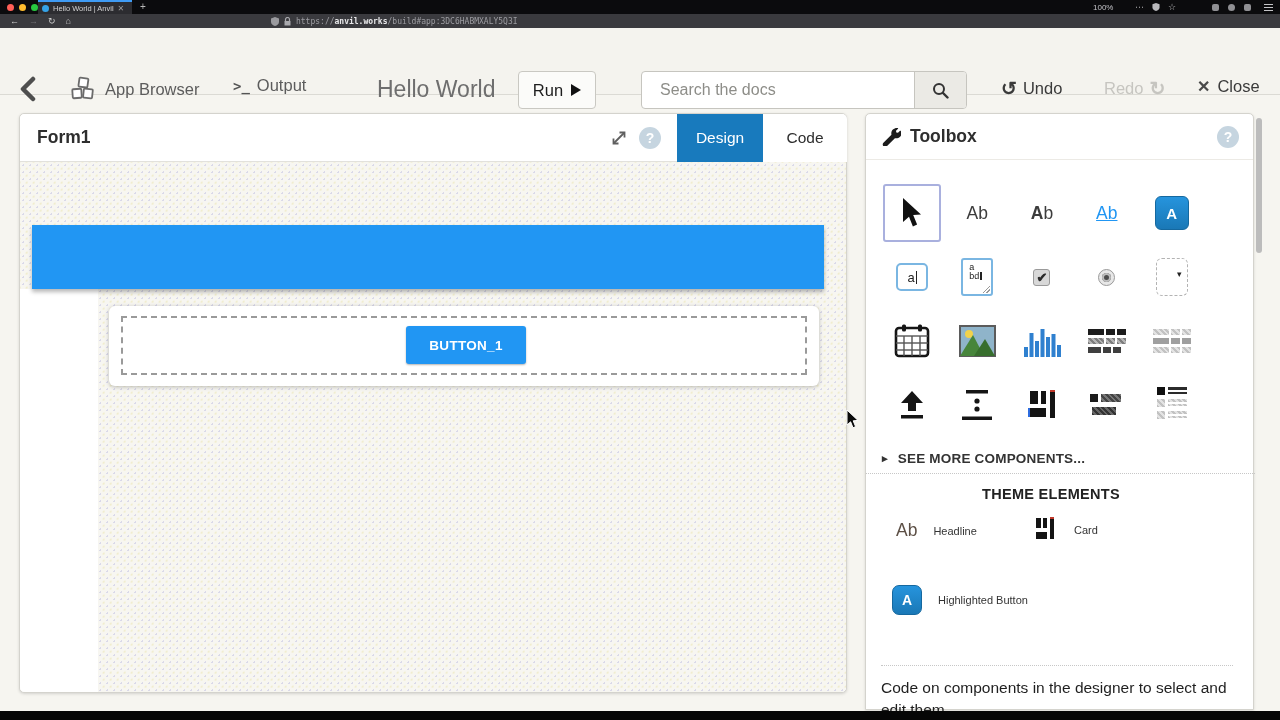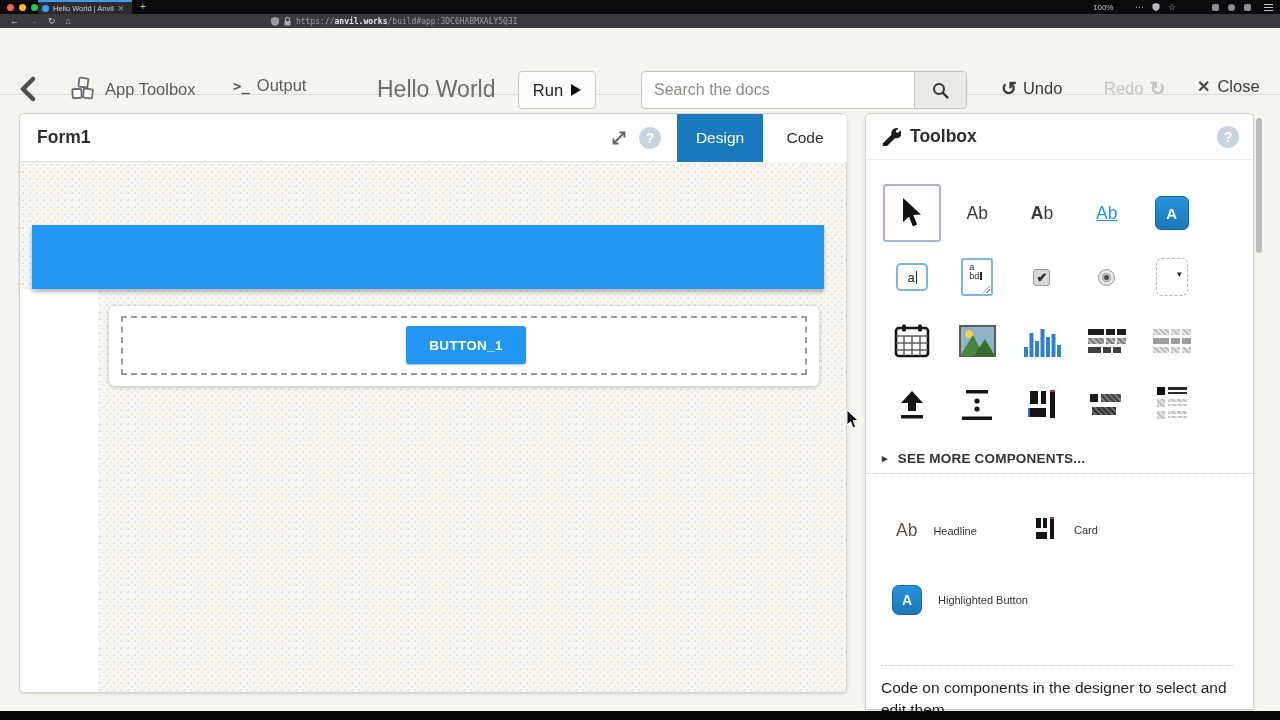--- a/index.html
+++ b/index.html
@@ -46,21 +46,21 @@
                 color:#5c5c5c; font-size:16.5px; }
   .prompt { font-family:"DejaVu Sans Mono", monospace; font-weight:bold; font-size:14px; color:#555; }
   #app-title { position:absolute; left:377px; top:48px; font-size:23px; color:#6e6e6e; }
   #run-btn { position:absolute; left:518px; top:43px; width:78px; height:38px; background:#fbfbf9;
              border:1px solid #c9c8c2; border-radius:4px; display:flex; align-items:center;
              justify-content:center; gap:8px; font-size:16.5px; color:#1d1d1d; cursor:pointer; }
   .play-tri { width:0; height:0; border-left:10px solid #111; border-top:6px solid transparent;
               border-bottom:6px solid transparent; }
   #search-box { position:absolute; left:641px; top:43px; width:326px; height:38px; background:#fff;
                 border:1px solid #c6c5bf; border-radius:4px; display:flex; overflow:hidden; }
-  #search-input { flex:1; border:none; outline:none; padding:0 12px; font-size:16px; color:#333;
+  #search-input { flex:1; border:none; outline:none; padding:0 18px; font-size:16px; color:#333;
                   font-family:"Liberation Sans", sans-serif; background:transparent; }
   #search-input::placeholder { color:#8d8d88; }
   #search-btn { width:52px; background:#ebeae5; border-left:1px solid #c6c5bf; display:flex;
                 align-items:center; justify-content:center; cursor:pointer; }
   #undo-btn { position:absolute; left:1001px; top:49px; display:flex; align-items:center; gap:6px;
               font-size:16.5px; color:#3a3a3a; cursor:pointer; }
   .rot-glyph { font-size:19px; font-weight:bold; }
   #redo-btn { position:absolute; left:1104px; top:49px; display:flex; align-items:center; gap:6px;
               font-size:16.5px; color:#c6c5c0; cursor:pointer; }
   #close-btn { position:absolute; left:1197px; top:49px; display:flex; align-items:center; gap:7px;
@@ -210,21 +210,21 @@
       </svg>
     </div>
     <div id="app-browser">
       <svg width="26" height="26" viewBox="0 0 26 26">
         <g fill="#fff" stroke="#6b6b6b" stroke-width="1.8">
           <rect x="9" y="2" width="9" height="9" rx="1" transform="rotate(8 13 6)"></rect>
           <rect x="2.5" y="13" width="9" height="9" rx="1" transform="rotate(-4 7 17)"></rect>
           <rect x="13.5" y="13" width="9" height="9" rx="1" transform="rotate(6 18 17)"></rect>
         </g>
       </svg>
-      <span>App Toolbox</span>
+      <span>App Browser</span>
     </div>
     <div id="output-btn">
       <span class="prompt">&gt;_</span>
       <span>Output</span>
     </div>
     <div id="app-title">Hello World</div>
     <div id="run-btn">
       <span>Run</span>
       <span class="play-tri"></span>
     </div>
@@ -466,20 +466,21 @@
             </div>
         </div>
       </div>
     </div>
 
     <div id="see-more">
       <span class="tri-right">▸</span>
       <span>SEE MORE COMPONENTS...</span>
     </div>
     <div class="dot-divider" style="top:359px"></div>
+    <div id="theme-header">THEME ELEMENTS</div>
 
     <div class="theme-item" style="left:30px;top:406px">
       <span class="glyph-headline">Ab</span>
       <span class="theme-label">Headline</span>
     </div>
     <div class="theme-item" style="left:170px;top:404px">
       <div class="card-ic">
         <div style="left:0;top:0;width:5px;height:10px"></div>
         <div style="left:7px;top:0;width:4px;height:10px"></div>
         <div style="left:14px;top:0;width:4px;height:21px"></div>

